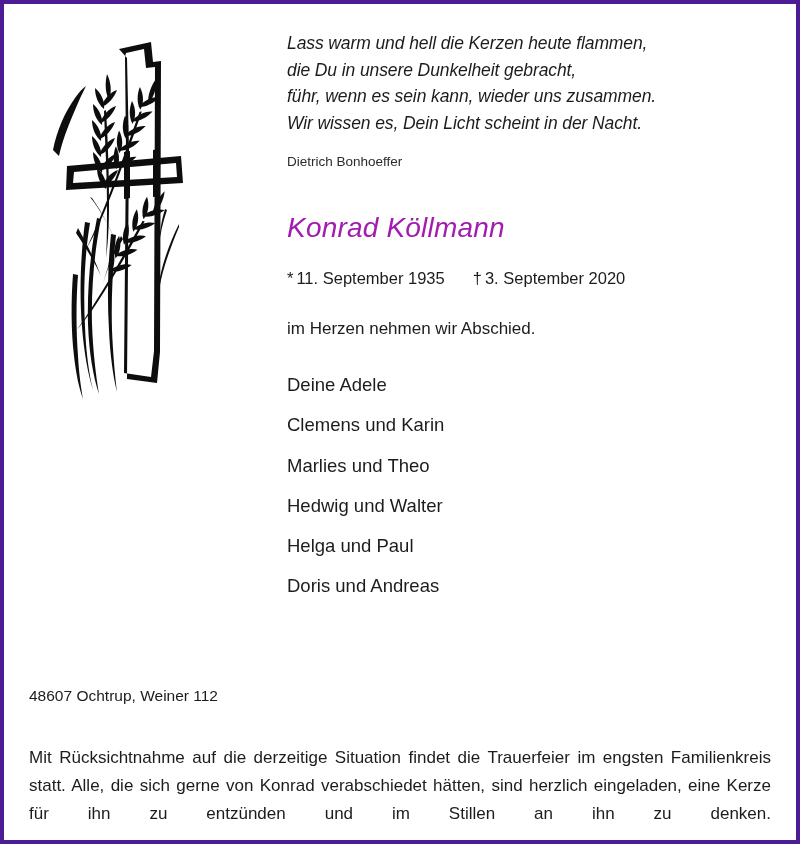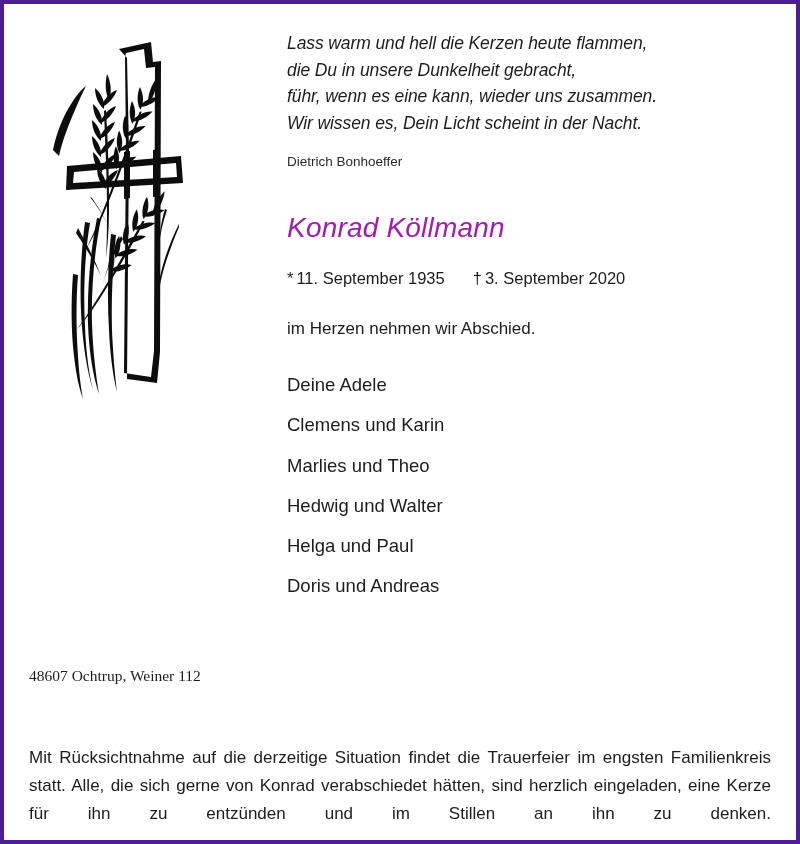--- a/index.html
+++ b/index.html
@@ -104,25 +104,24 @@
     font-size: 18.5px;
     line-height: 40.3px;
     color: #1c1c1c;
     white-space: nowrap;
   }
 
   
   .address {
     position: absolute;
     left: 25px;
-    top: 661px;
+    top: 681px;
     font-size: 15.5px;
     line-height: 22px;
     color: #1c1c1c;
-    font-family: Liberation Serif, serif;
   }
 
   
   .closing {
     position: absolute;
     left: 25px;
     top: 740px;
     width: 742px;
     font-size: 17px;
     line-height: 28px;
@@ -228,21 +227,21 @@
           <path d="M124 128 L130 127 L130 174 L124 175 Z"></path>
         </g>
       </svg>
     </div>
 
     <div class="text-col">
 
       <div class="poem">
         <span class="line">Lass warm und hell die Kerzen heute flammen,</span>
         <span class="line">die Du in unsere Dunkelheit gebracht,</span>
-        <span class="line">führ, wenn es eine kann, wieder uns zusammen.</span>
+        <span class="line">führ, wenn es sein kann, wieder uns zusammen.</span>
         <span class="line">Wir wissen es, Dein Licht scheint in der Nacht.</span>
       </div>
 
       <div class="attrib">Dietrich Bonhoeffer</div>
 
       <div class="deceased-name">Konrad Köllmann</div>
 
       <div class="dates">
         <span class="birth"><span class="sym">*</span><span>11. September 1935</span></span><span class="death"><span class="sym">†</span><span>3. September 2020</span></span>
       </div>

